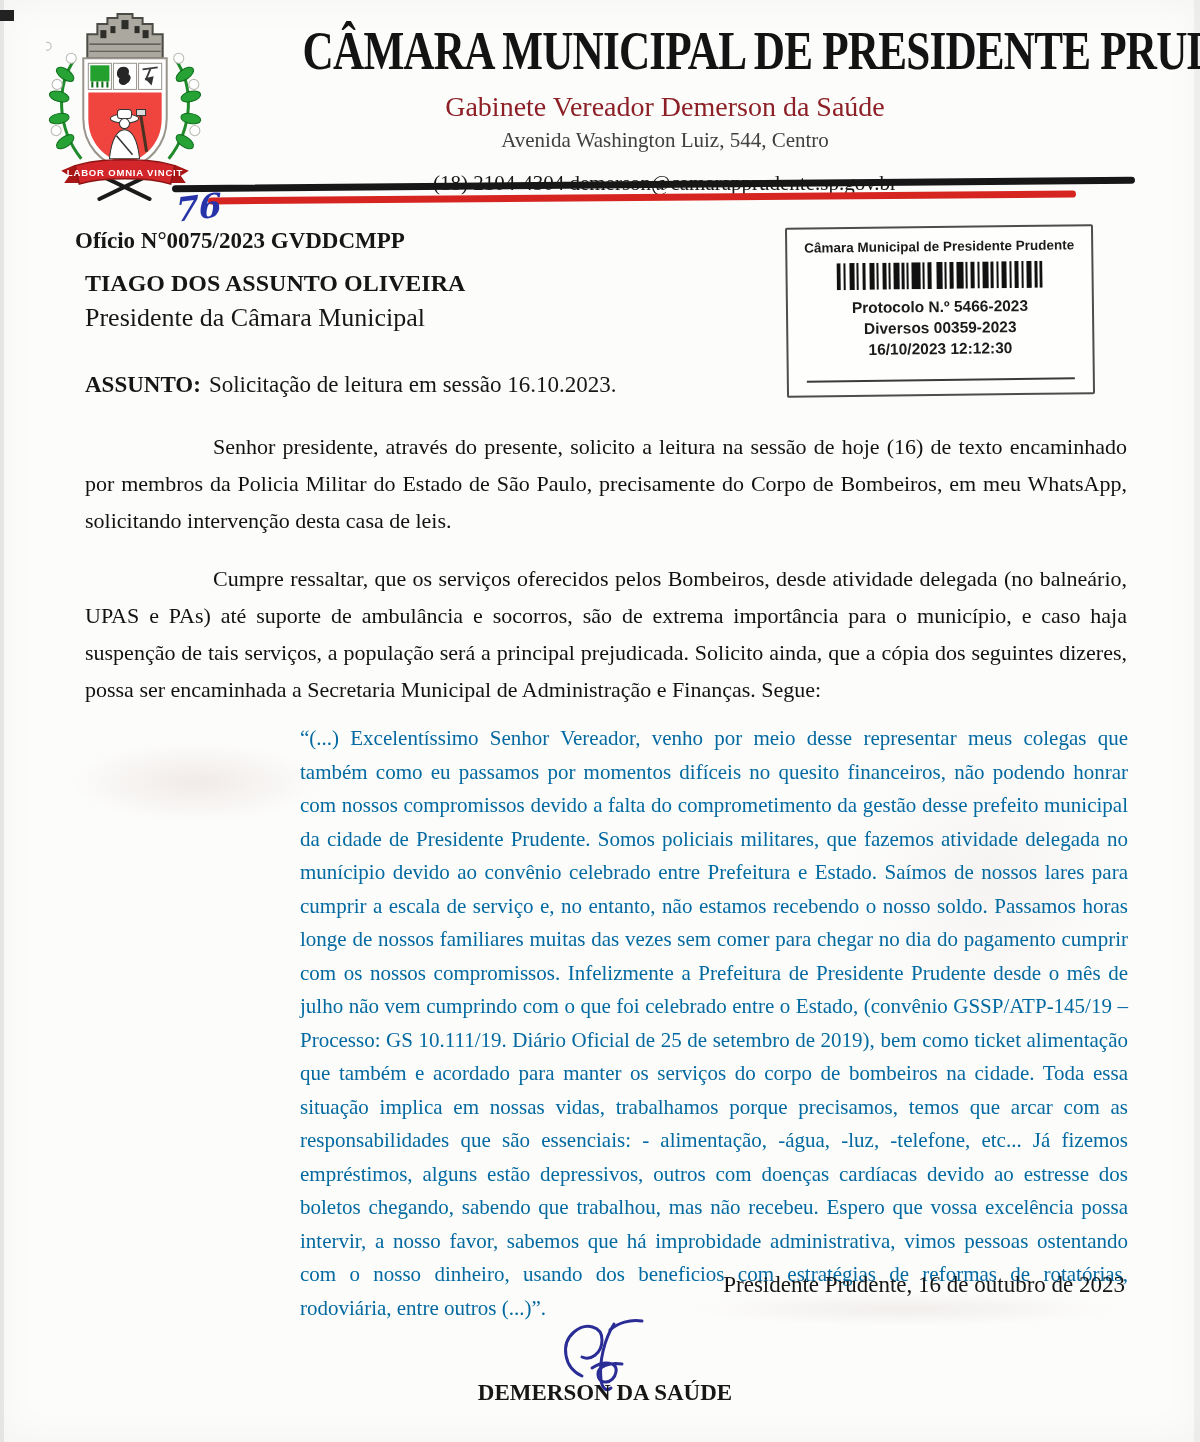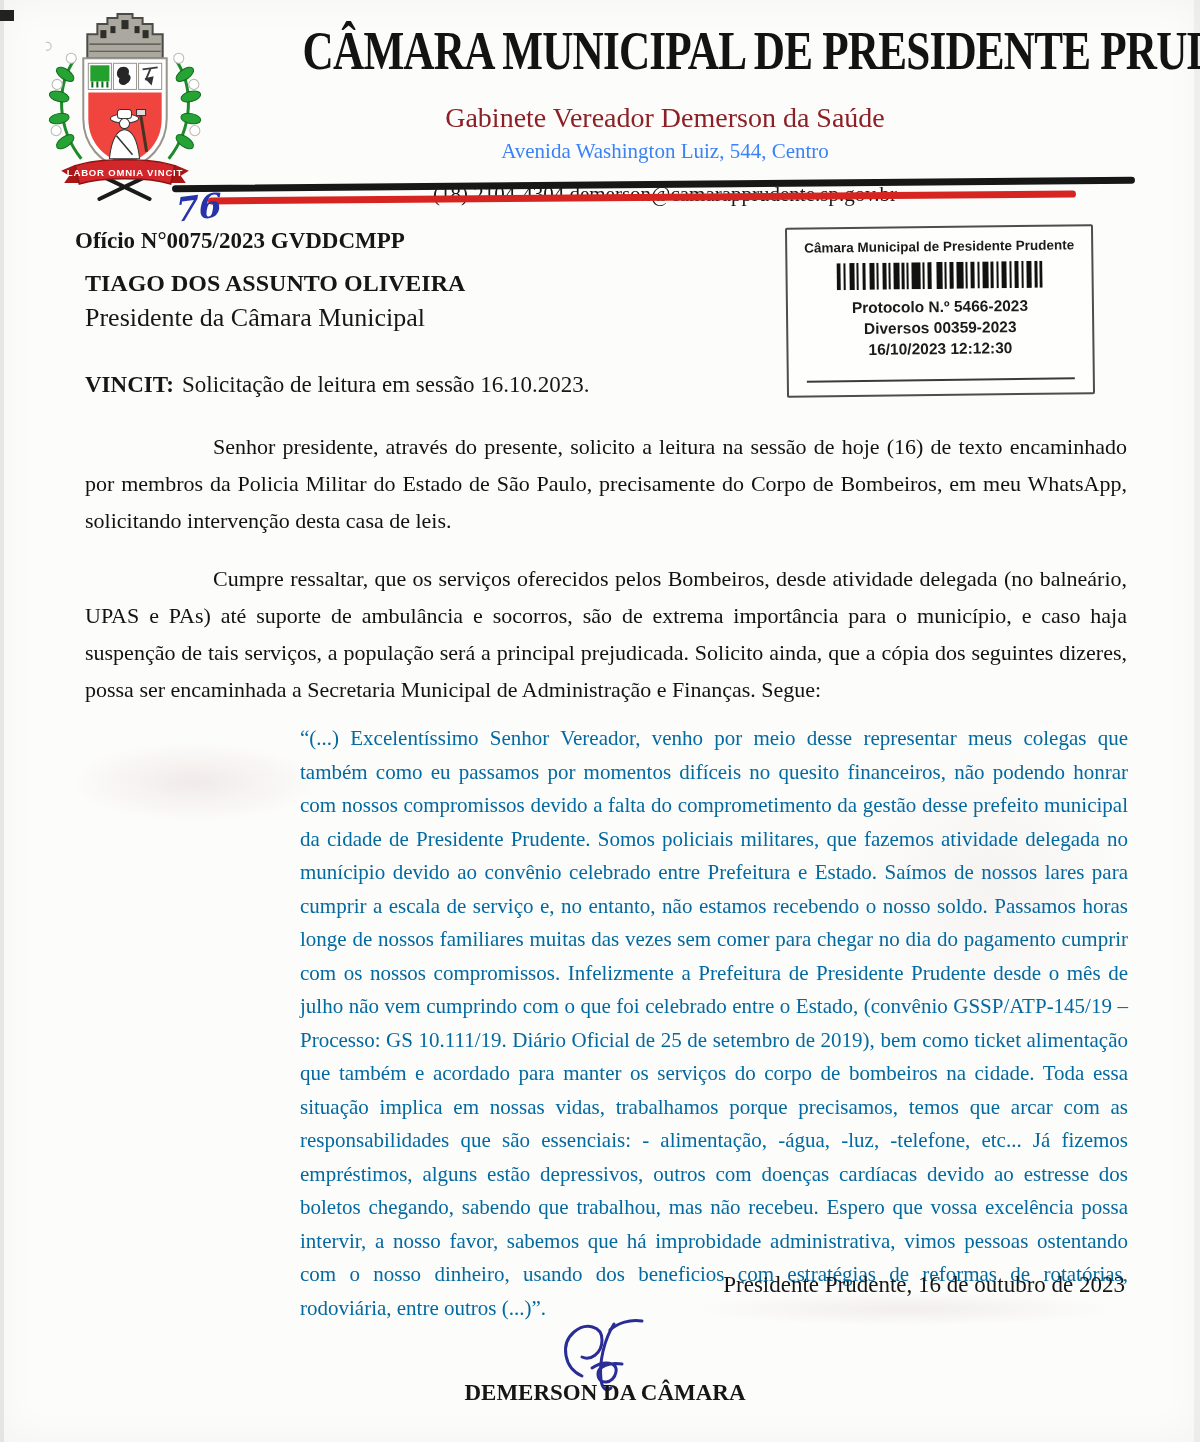--- a/index.html
+++ b/index.html
@@ -22,22 +22,22 @@
   .bleed3 { left:690px; top:1292px; width:430px; height:34px;
     background:radial-gradient(ellipse at center, rgba(185,165,165,.16), transparent 70%); }
 
   
   .crest { position:absolute; left:46px; top:6px; width:158px; height:196px; }
   .header-center { position:absolute; left:212px; top:24px; width:906px; text-align:center; }
   .doc-title {
     font-weight:bold; font-size:54px; line-height:1; white-space:nowrap;
     letter-spacing:-1px; transform:scaleX(0.80); transform-origin:50% 50%; color:#131313;
   }
-  .office-line { margin-top:24px; font-size:28px; color:#8d2026; }
-  .addr-line { margin-top:5px; font-size:21px; color:#3b82f6; }
+  .office-line { margin-top:13px; font-size:28px; color:#8d2026; }
+  .addr-line { margin-top:5px; font-size:21px; color:#404040; }
   .contact-line { margin-top:18px; font-size:21px; color:#181818; }
   .rule-black { position:absolute; left:172px; top:181px; width:963px; height:7px;
     background:#171717; border-radius:4px; transform:rotate(-0.5deg); }
   .rule-red { position:absolute; left:208px; top:194px; width:868px; height:7px;
     background:#d62420; border-radius:4px; transform:rotate(-0.45deg); }
 
   
   .ref-line { position:absolute; left:75px; top:228px; font-size:23px; font-weight:bold; }
   .handwritten-num {
     position:absolute; left:176px; top:188px; font-size:33px; color:#2733a8;
@@ -211,31 +211,31 @@
     </svg>
     <div class="stamp-row">Protocolo N.º 5466-2023</div>
     <div class="stamp-row">Diversos  00359-2023</div>
     <div class="stamp-row">16/10/2023 12:12:30</div>
     <div class="stamp-underline"></div>
   </div>
 
   <div class="recipient-name">TIAGO DOS ASSUNTO OLIVEIRA</div>
   <div class="recipient-role">Presidente da Câmara Municipal</div>
 
-  <div class="subject-line"><span class="lbl">VINCIT:</span><span>Solicitação de leitura em sessão 16.10.2023.</span></div>
+  <div class="subject-line"><span class="lbl">ASSUNTO:</span><span>Solicitação de leitura em sessão 16.10.2023.</span></div>
 
   <p class="para para1">Senhor presidente, através do presente, solicito a leitura na sessão de hoje (16) de texto encaminhado por membros da Policia Militar do Estado de São Paulo, precisamente do Corpo de Bombeiros, em meu WhatsApp, solicitando intervenção desta casa de leis.</p>
   <p class="para para2">Cumpre ressaltar, que os serviços oferecidos pelos Bombeiros, desde atividade delegada (no balneário, UPAS e PAs) até suporte de ambulância e socorros, são de extrema importância para o município, e caso haja suspenção de tais serviços, a população será a principal prejudicada. Solicito ainda, que a cópia dos seguintes dizeres, possa ser encaminhada a Secretaria Municipal de Administração e Finanças.  Segue:</p>
   <p class="quote">“(...) Excelentíssimo Senhor Vereador, venho por meio desse representar meus colegas que também como eu passamos por momentos difíceis no quesito financeiros, não podendo honrar com nossos compromissos devido a falta do comprometimento da gestão desse prefeito municipal da cidade de Presidente Prudente. Somos policiais militares, que fazemos atividade delegada no munícipio devido ao convênio celebrado entre Prefeitura e Estado. Saímos de nossos lares para cumprir a escala de serviço e, no entanto, não estamos recebendo o nosso soldo. Passamos horas longe de nossos familiares muitas das vezes sem comer para chegar no dia do pagamento cumprir com os nossos compromissos. Infelizmente a Prefeitura de Presidente Prudente desde o mês de julho não vem cumprindo com o que foi celebrado entre o Estado, (convênio GSSP/ATP-145/19 – Processo: GS 10.111/19. Diário Oficial de 25 de setembro de 2019), bem como ticket alimentação que também e acordado para manter os serviços do corpo de bombeiros na cidade. Toda essa situação implica em nossas vidas, trabalhamos porque precisamos, temos que arcar com as responsabilidades que são essenciais: - alimentação, -água, -luz, -telefone, etc... Já fizemos empréstimos, alguns estão depressivos, outros com doenças cardíacas devido ao estresse dos boletos chegando, sabendo que trabalhou, mas não recebeu. Espero que vossa excelência possa intervir, a nosso favor, sabemos que há improbidade administrativa, vimos pessoas ostentando com o nosso dinheiro, usando dos beneficios com estratégias de reformas de rotatórias, rodoviária, entre outros (...)”.</p>
 
   <div class="dateline">Presidente Prudente, 16 de outubro de 2023</div>
   <svg class="signature-ink" viewBox="0 0 112 80">
     <g fill="none" stroke="#2a2d96" stroke-width="3" stroke-linecap="round">
       <path d="M30,60 C12,52 8,28 22,16 C34,6 50,10 50,24 C50,38 38,45 30,41"></path>
       <path d="M62,8 C52,24 47,46 49,64 C50,72 54,76 59,72"></path>
       <path d="M40,52 C52,44 66,46 64,56 C62,68 46,70 46,58 C46,50 58,46 70,48"></path>
       <path d="M58,14 C66,7 78,3 90,5"></path>
     </g>
   </svg>
-  <div class="signer-name">DEMERSON DA CÂMARA</div>
+  <div class="signer-name">DEMERSON DA SAÚDE</div>
   <div class="signer-role">Vereador</div>
 
 </div>
 
 </body></html>

